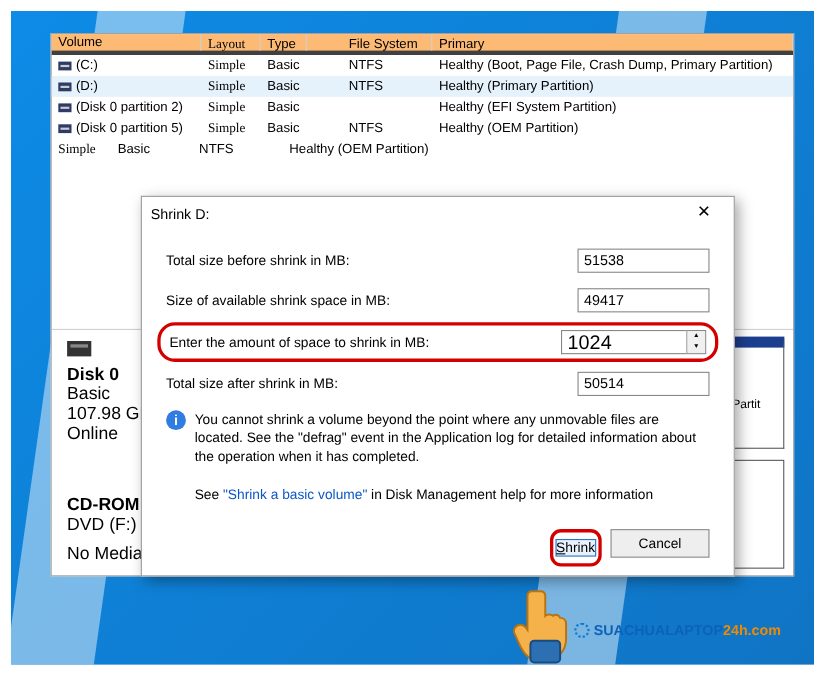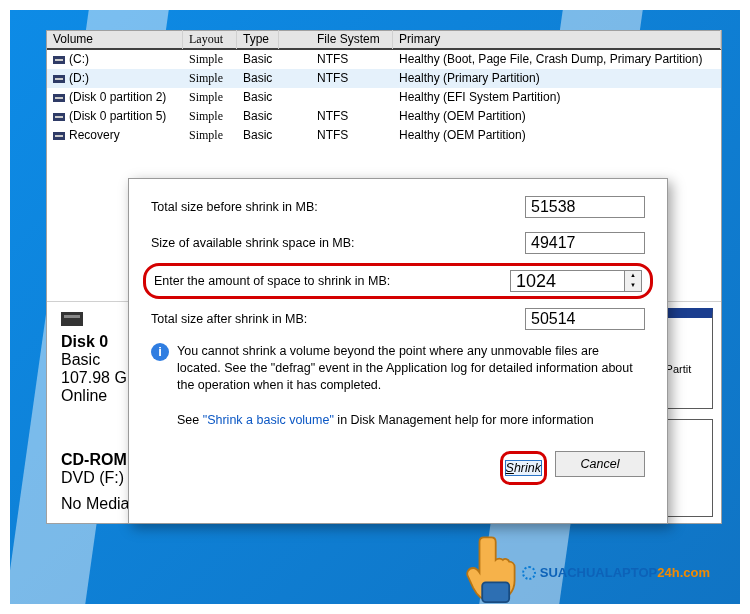--- a/index.html
+++ b/index.html
@@ -11,21 +11,21 @@
 .b1{left:5%;top:0;width:80px;height:100%;transform:skewX(-8deg);}
 .b2{left:70%;top:0;width:80px;height:100%;transform:skewX(-8deg);}
 
 .disk-mgmt {
   position: absolute; left: 36px; top: 20px; right: 18px; bottom: 80px;
   background: #fff; border: 1px solid #a0a0a0; display: flex; flex-direction: column;
 }
 
 
 .list-header, .list-row { display: flex; font-size: 12px; height: 19px; line-height: 19px; }
-.list-header { background: #e5e5e5; border-bottom: 2px solid #404040; align-items: center; }
+.list-header { background: #fdba74; border-bottom: 4px solid #404040; }
 .list-header div { padding: 0 6px; border-right: 1px solid #d0d0d0; color:#000; }
 .list-row div { padding: 0 6px; white-space: nowrap; overflow:hidden; }
 .c-vol { width: 136px; display:flex; align-items:center; gap:4px;}
 .c-lay { width: 54px; font-family: Liberation Serif, serif; }
 .c-typ { width: 42px; }
 .c-fs  { width: 82px; margin-left: 32px; }
 .c-sta { flex: 1; }
 .vol-icon{width:12px;height:8px;background:#2f3b66;display:inline-block;position:relative;}
 .vol-icon::after{content:"";position:absolute;left:2px;top:3px;width:8px;height:2px;background:#ccc;}
 .sel { background:#e5f1fb;}
@@ -44,32 +44,32 @@
 
 .dialog {
   position:absolute; left:118px; top:168px; width:540px; height:346px;
   background:#fff; border:1px solid #9a9a9a; box-shadow:4px 4px 12px rgba(0,0,0,.35);
 }
 .dlg-title{display:flex;justify-content:space-between;align-items:center;height:30px;padding:0 8px;font-size:13px;color:#000;}
 .dlg-close{width:38px;height:24px;text-align:center;line-height:22px;font-size:15px;cursor:pointer;}
 .dlg-body{padding:10px 22px 6px 22px;font-size:12.5px;color:#000;}
 .form-row{display:flex;align-items:center;height:36px;gap:10px;}
 .form-row .lbl{flex:1;}
-.form-row .val{width:120px;height:22px;border:1px solid #888;padding:1px 5px;font-size:16px;line-height:18px;background:#fff;}
+.form-row .val{width:120px;height:22px;border:1px solid #888;padding:1px 5px;font-size:13px;line-height:18px;background:#fff;}
 .spinner{width:132px;height:22px;display:flex;}
 .spinner input{width:114px;height:22px;border:1px solid #888;border-right:none;padding:1px 5px;font-size:18px;}
 .spinner .btns{width:18px;display:flex;flex-direction:column;border:1px solid #888;}
 .spinner .btns span{flex:1;font-size:6px;text-align:center;line-height:8px;background:#f0f0f0;cursor:pointer;}
 .hl-row{border:3px solid #d40000;border-radius:16px;margin:2px -8px;padding:0 8px;height:36px;}
 .info-row{display:flex;gap:8px;margin-top:6px;}
 .info-icon{width:18px;height:18px;border-radius:50%;background:#2f7de1;color:#fff;font-weight:bold;font-size:13px;text-align:center;line-height:18px;flex-shrink:0;}
 .info-text{font-size:12.5px;line-height:1.35;}
 .info-text a{color:#0b57c4;cursor:pointer;}
 .dlg-btns{display:flex;justify-content:flex-end;gap:8px;margin-top:22px;}
-.btn{width:90px;height:26px;border:1px solid #8a8a8a;background:#eee;font-size:12.5px;text-align:center;line-height:24px;cursor:pointer;font-style:italic;}
+.btn{width:90px;height:26px;border:1px solid #8a8a8a;background:#eee;font-size:12.5px;text-align:center;line-height:24px;cursor:pointer;}
 .btn u{text-decoration:underline;}
 .btn.primary{border:1px solid #2a74c7;background:#e9f2fc;}
 .hl-btn{border:3px solid #d40000;border-radius:10px;padding:2px;}
 
 
 .finger{position:absolute;left:456px;top:522px;width:54px;height:72px;pointer-events:none;}
 
 
 .watermark{position:absolute;right:30px;bottom:24px;font-size:13px;font-weight:bold;color:#083b82;display:flex;align-items:center;gap:4px;}
 .watermark .gear{width:14px;height:14px;border:2px dotted #0a7bd4;border-radius:50%;position:relative;}
@@ -129,24 +129,20 @@
             <div class="c-vol">
               <span class="vol-icon"></span>
               <span>(Disk 0 partition 5)</span>
             </div>
             <div class="c-lay">Simple</div>
             <div class="c-typ">Basic</div>
             <div class="c-fs">NTFS</div>
             <div class="c-sta">Healthy (OEM Partition)</div>
           </div>
           <div class="list-row">
-            <div class="c-vol">
-              <span class="vol-icon"></span>
-              <span>Recovery</span>
-            </div>
             <div class="c-lay">Simple</div>
             <div class="c-typ">Basic</div>
             <div class="c-fs">NTFS</div>
             <div class="c-sta">Healthy (OEM Partition)</div>
           </div>
         </div>
 
     <div style="flex:1"></div>
 
     <div class="graphical">
@@ -175,20 +171,24 @@
           <div>No Media</div>
         </div>
         <div class="disk-bars">
           <div class="part" style="flex:1;"></div>
         </div>
       </div>
     </div>
   </div>
 
   <div class="dialog">
+    <div class="dlg-title">
+      <span>Shrink D:</span>
+      <span class="dlg-close">✕</span>
+    </div>
     <div class="dlg-body">
       <div class="form-row">
         <span class="lbl">Total size before shrink in MB:</span>
         <span class="val">51538</span>
       </div>
       <div class="form-row">
         <span class="lbl">Size of available shrink space in MB:</span>
         <span class="val">49417</span>
       </div>
       <div class="form-row hl-row">

